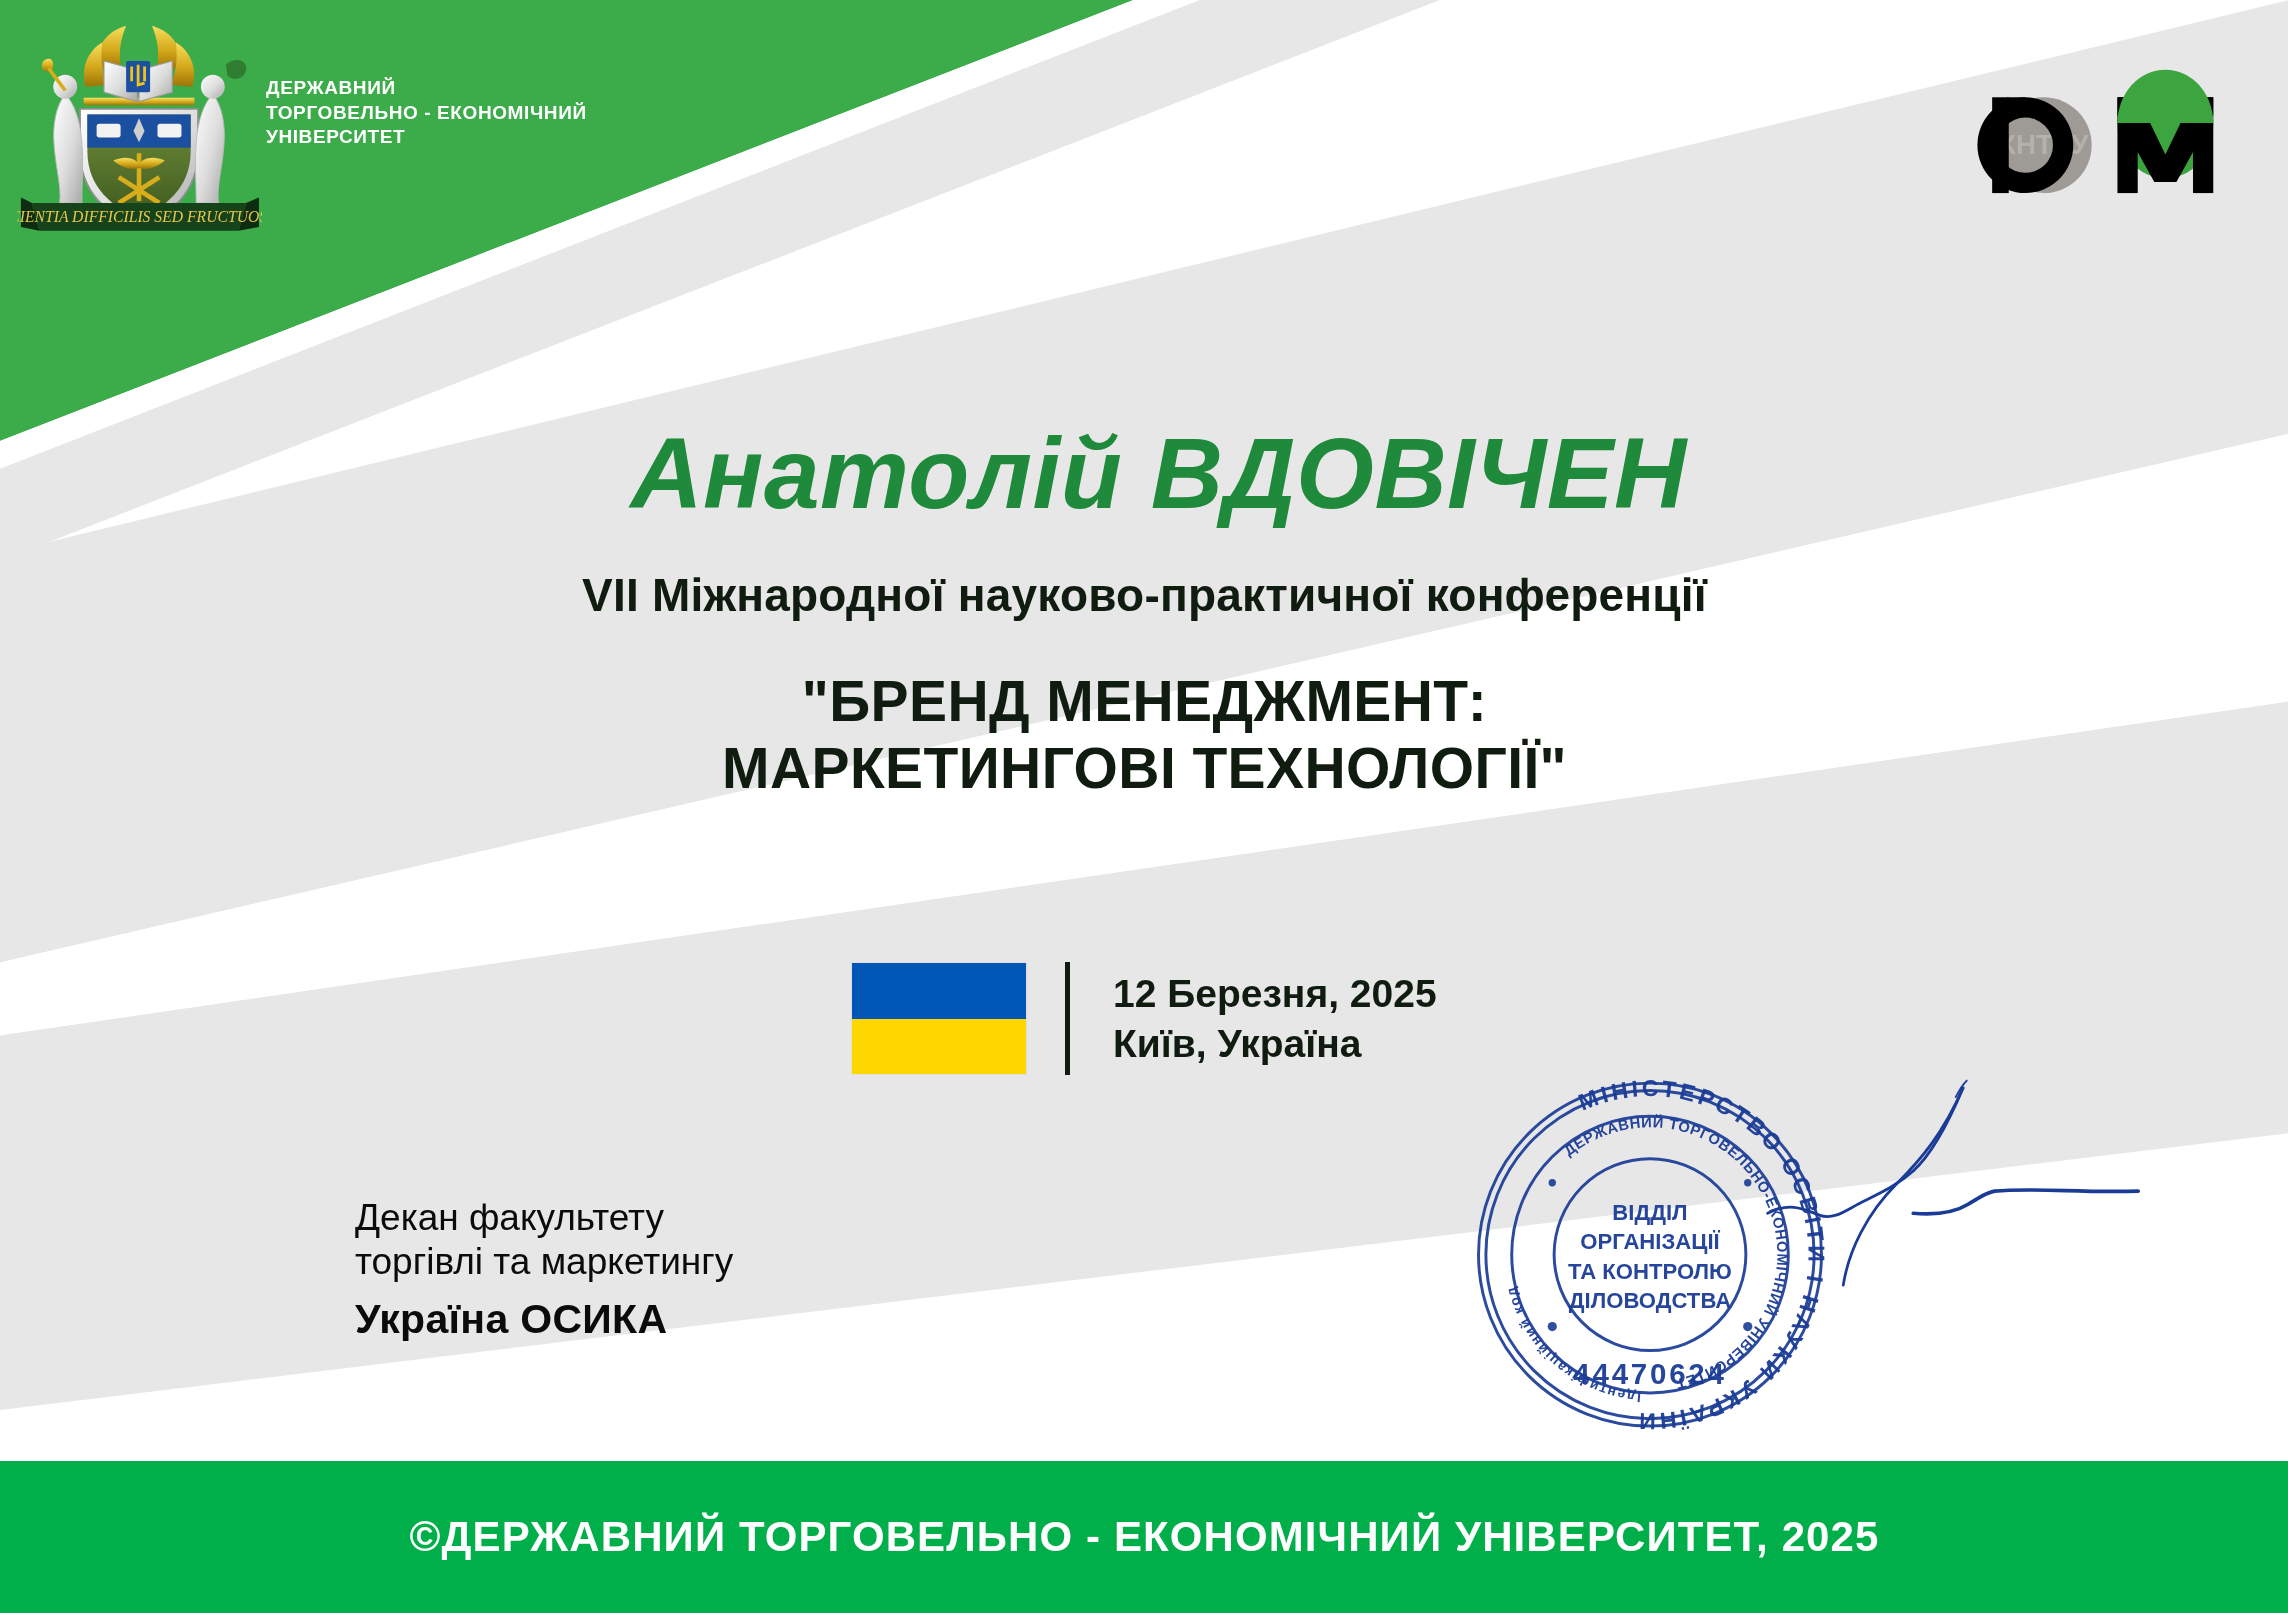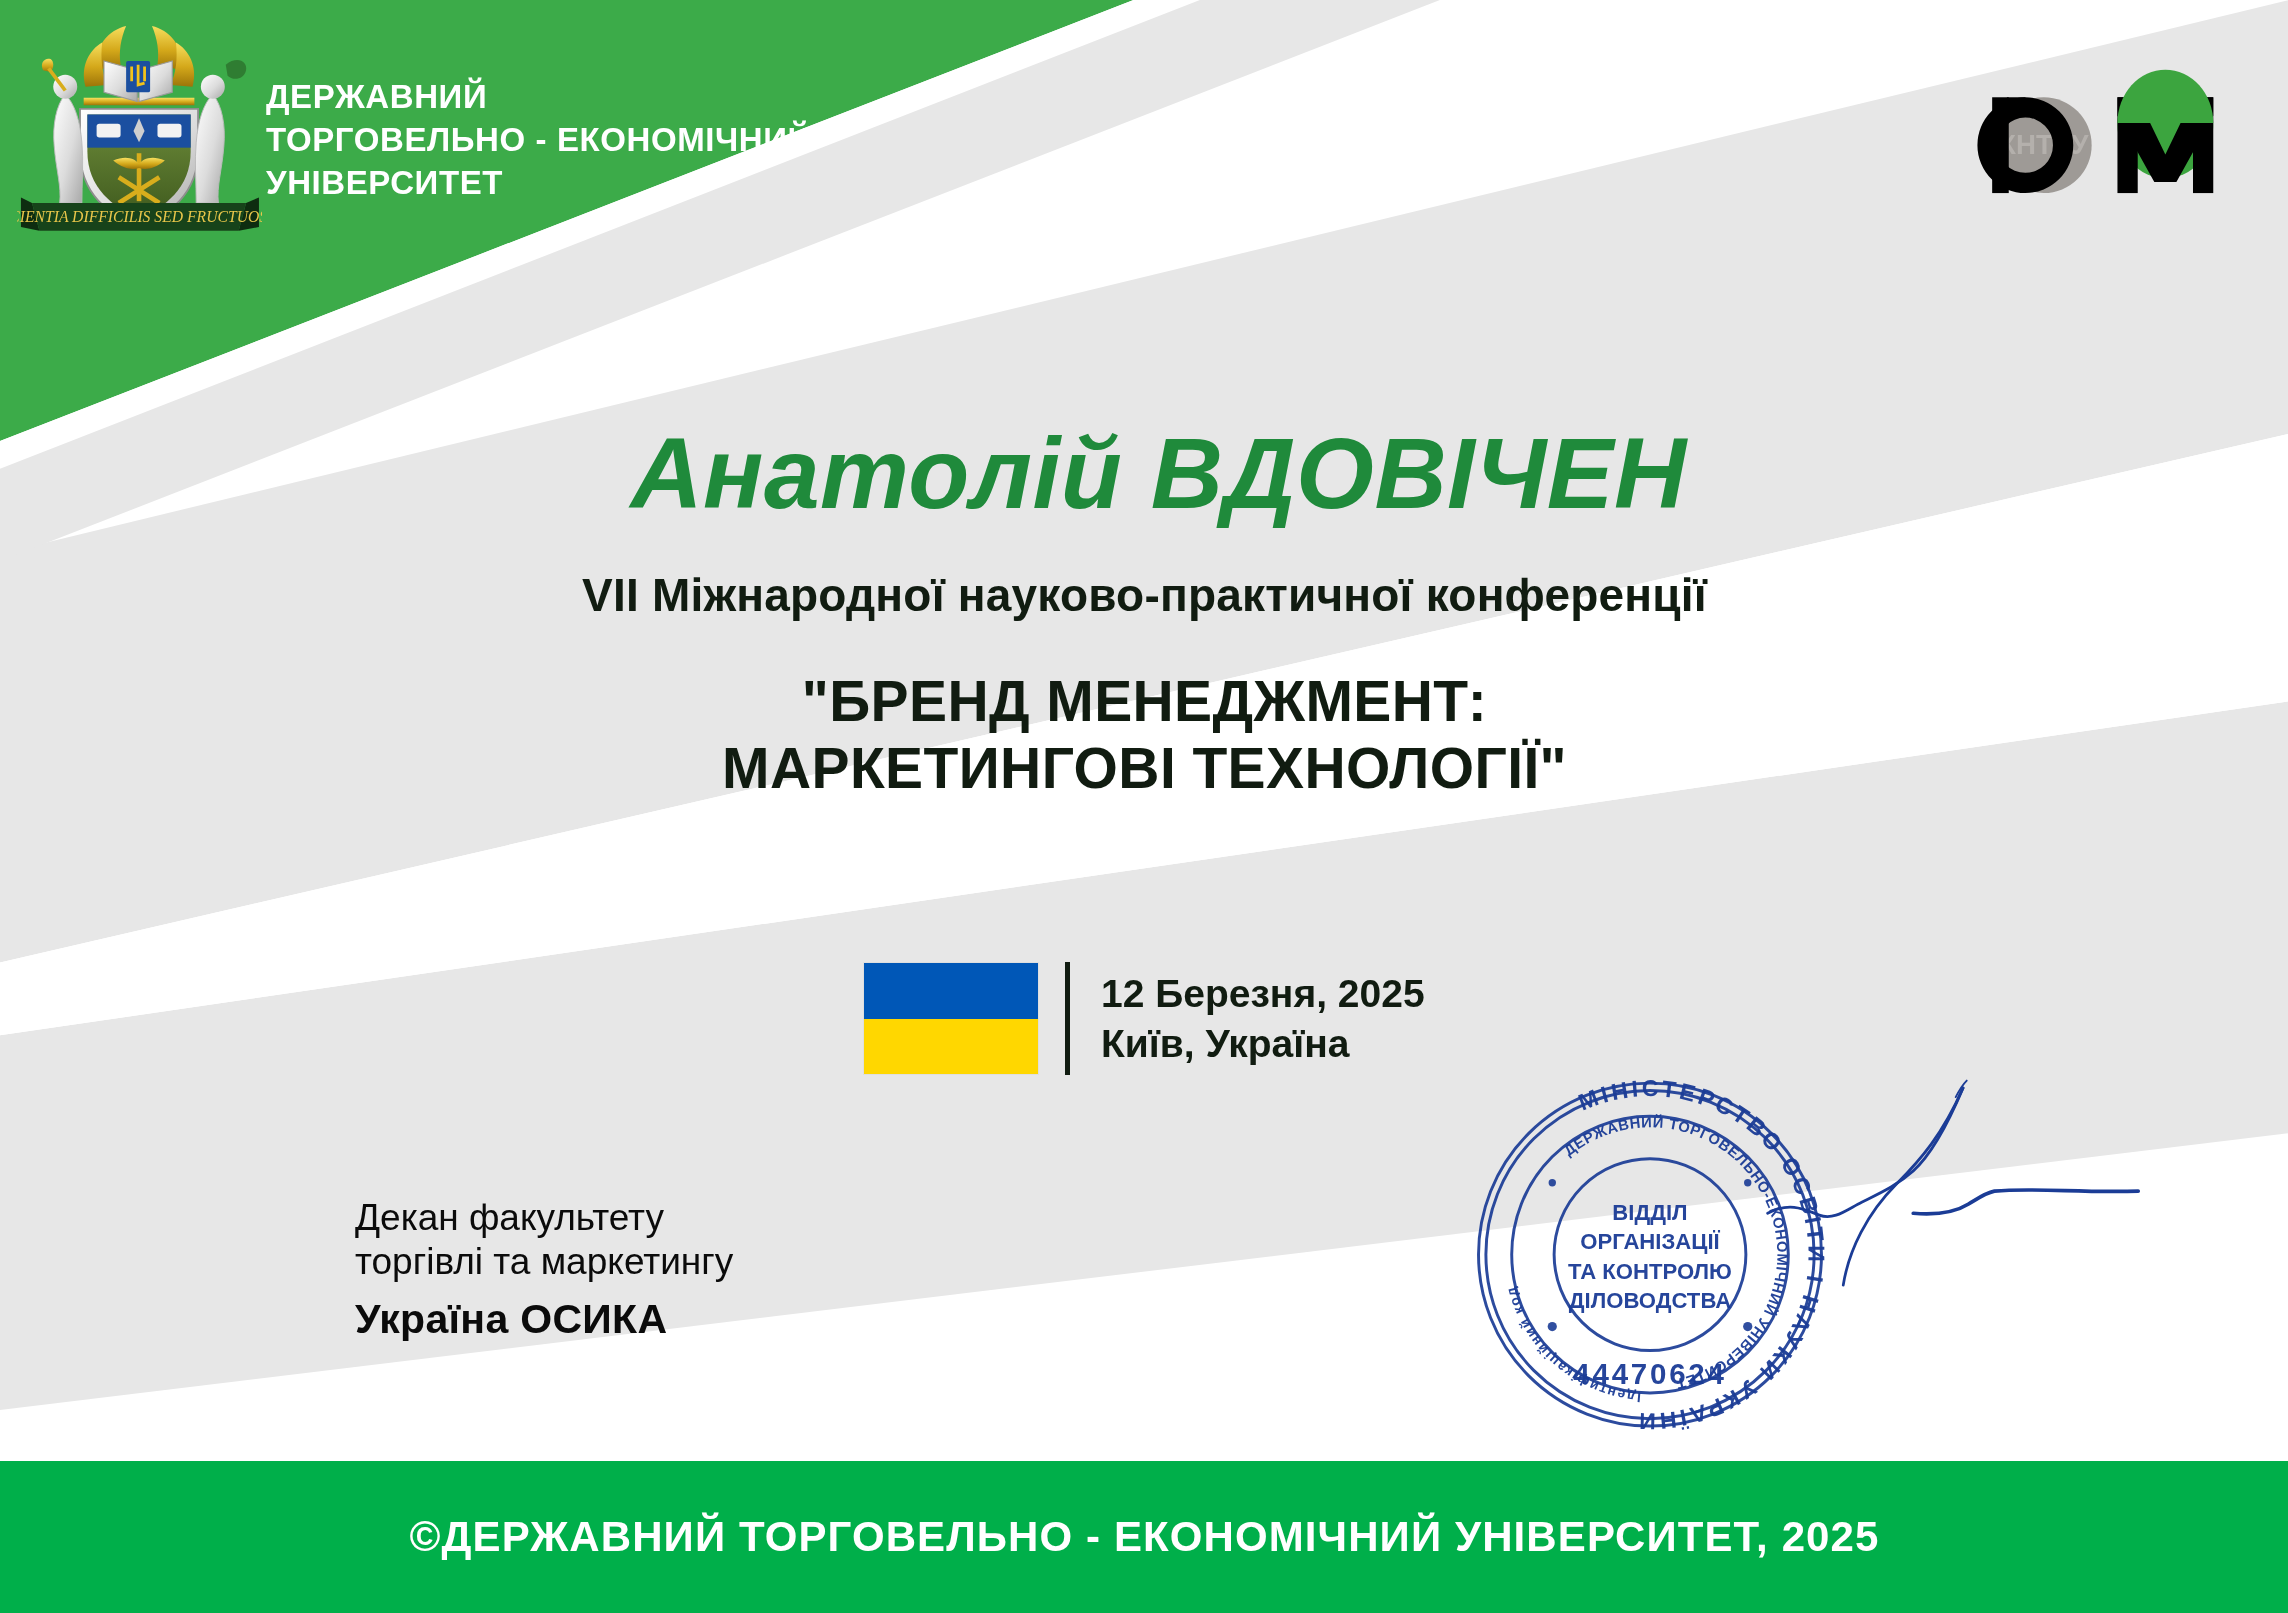--- a/index.html
+++ b/index.html
@@ -27,21 +27,21 @@
     width: 245px; height: 226px;
     z-index: 6;
   }
   .emblem-wrap svg { display: block; width: 100%; height: 100%; }
 
   .uni-name {
     position: absolute;
     left: 266px; top: 76px;
     z-index: 6;
     color: #ffffff;
-    font-size: 33px;
+    font-size: 19px;
     font-weight: bold;
     line-height: 1.30;
     letter-spacing: 0.6px;
     text-transform: uppercase;
     white-space: pre-line;
   }
 
   
   .um-logo {
     position: absolute;
@@ -95,21 +95,21 @@
 
   
   .datebar {
     position: absolute;
     left: 0; right: 0;
     top: 962px;
     z-index: 5;
     display: flex;
     justify-content: center;
     align-items: center;
-    gap: 3px;
+    gap: 15px;
   }
   .flag {
     width: 174px; height: 111px;
     display: flex; flex-direction: column;
     box-shadow: 0 0 0 0.9px rgba(0,0,0,0.04);
   }
   .flag .blue  { flex: 1; background: #0057B7; }
   .flag .yellow{ flex: 1; background: #FFD700; }
   .divider {
     width: 4.6px; height: 113px;

